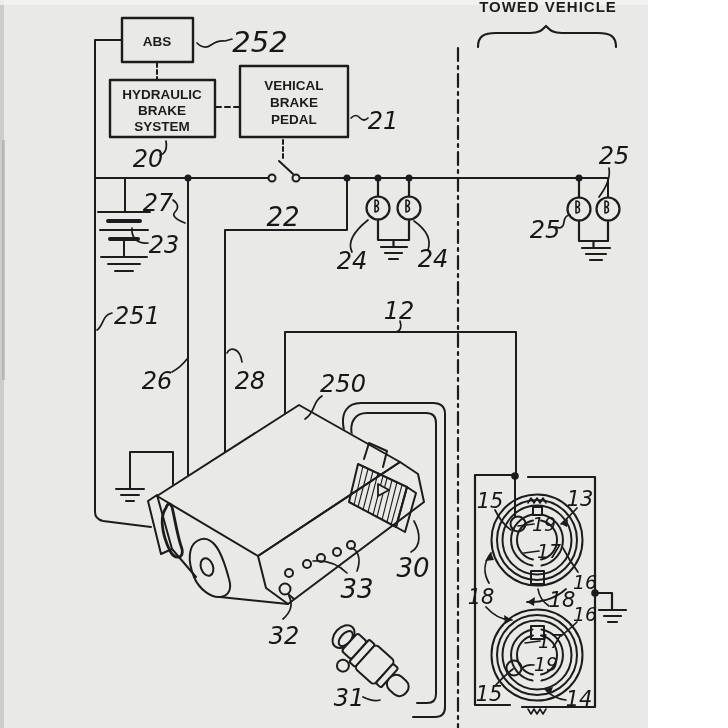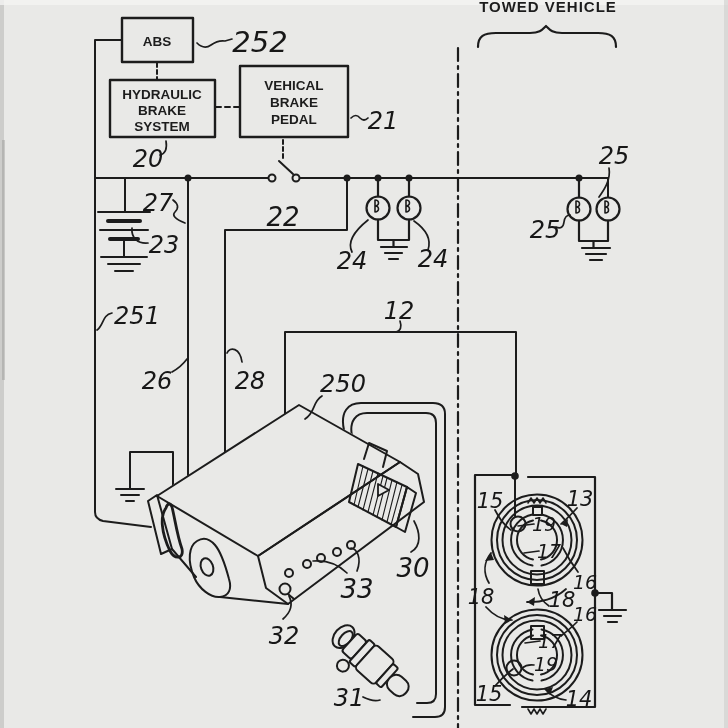--- a/index.html
+++ b/index.html
@@ -1,16 +1,16 @@
 <!DOCTYPE html>
 <html><head>
 <meta charset="utf-8">
 <style>
   html,body{margin:0;padding:0;}
-  .page{position:relative;width:728px;height:728px;background:#e9e9e7;overflow:hidden;
+  .page{position:relative;width:648px;height:728px;background:#e9e9e7;overflow:hidden;
         font-family:"Liberation Sans",sans-serif;}
   .page svg{display:block;width:728px;height:728px;}
   .ink{stroke:#1c1c1c;fill:none;stroke-linecap:round;stroke-linejoin:round;}
   .fillink{fill:#1c1c1c;stroke:none;}
   .paper{fill:#e9e9e7;}
   .t-title{font-family:"Liberation Sans",sans-serif;font-weight:bold;font-size:15px;
            letter-spacing:1px;fill:#1c1c1c;}
   .t-box{font-family:"Liberation Sans",sans-serif;font-weight:bold;font-size:13.5px;fill:#1c1c1c;}
   .t-hand{font-family:"DejaVu Sans",sans-serif;font-style:italic;font-weight:500;fill:#171717;}
   .s30{font-size:29px}.s26{font-size:26px}.s24{font-size:24px}.s21{font-size:21px}.s19{font-size:19px}

